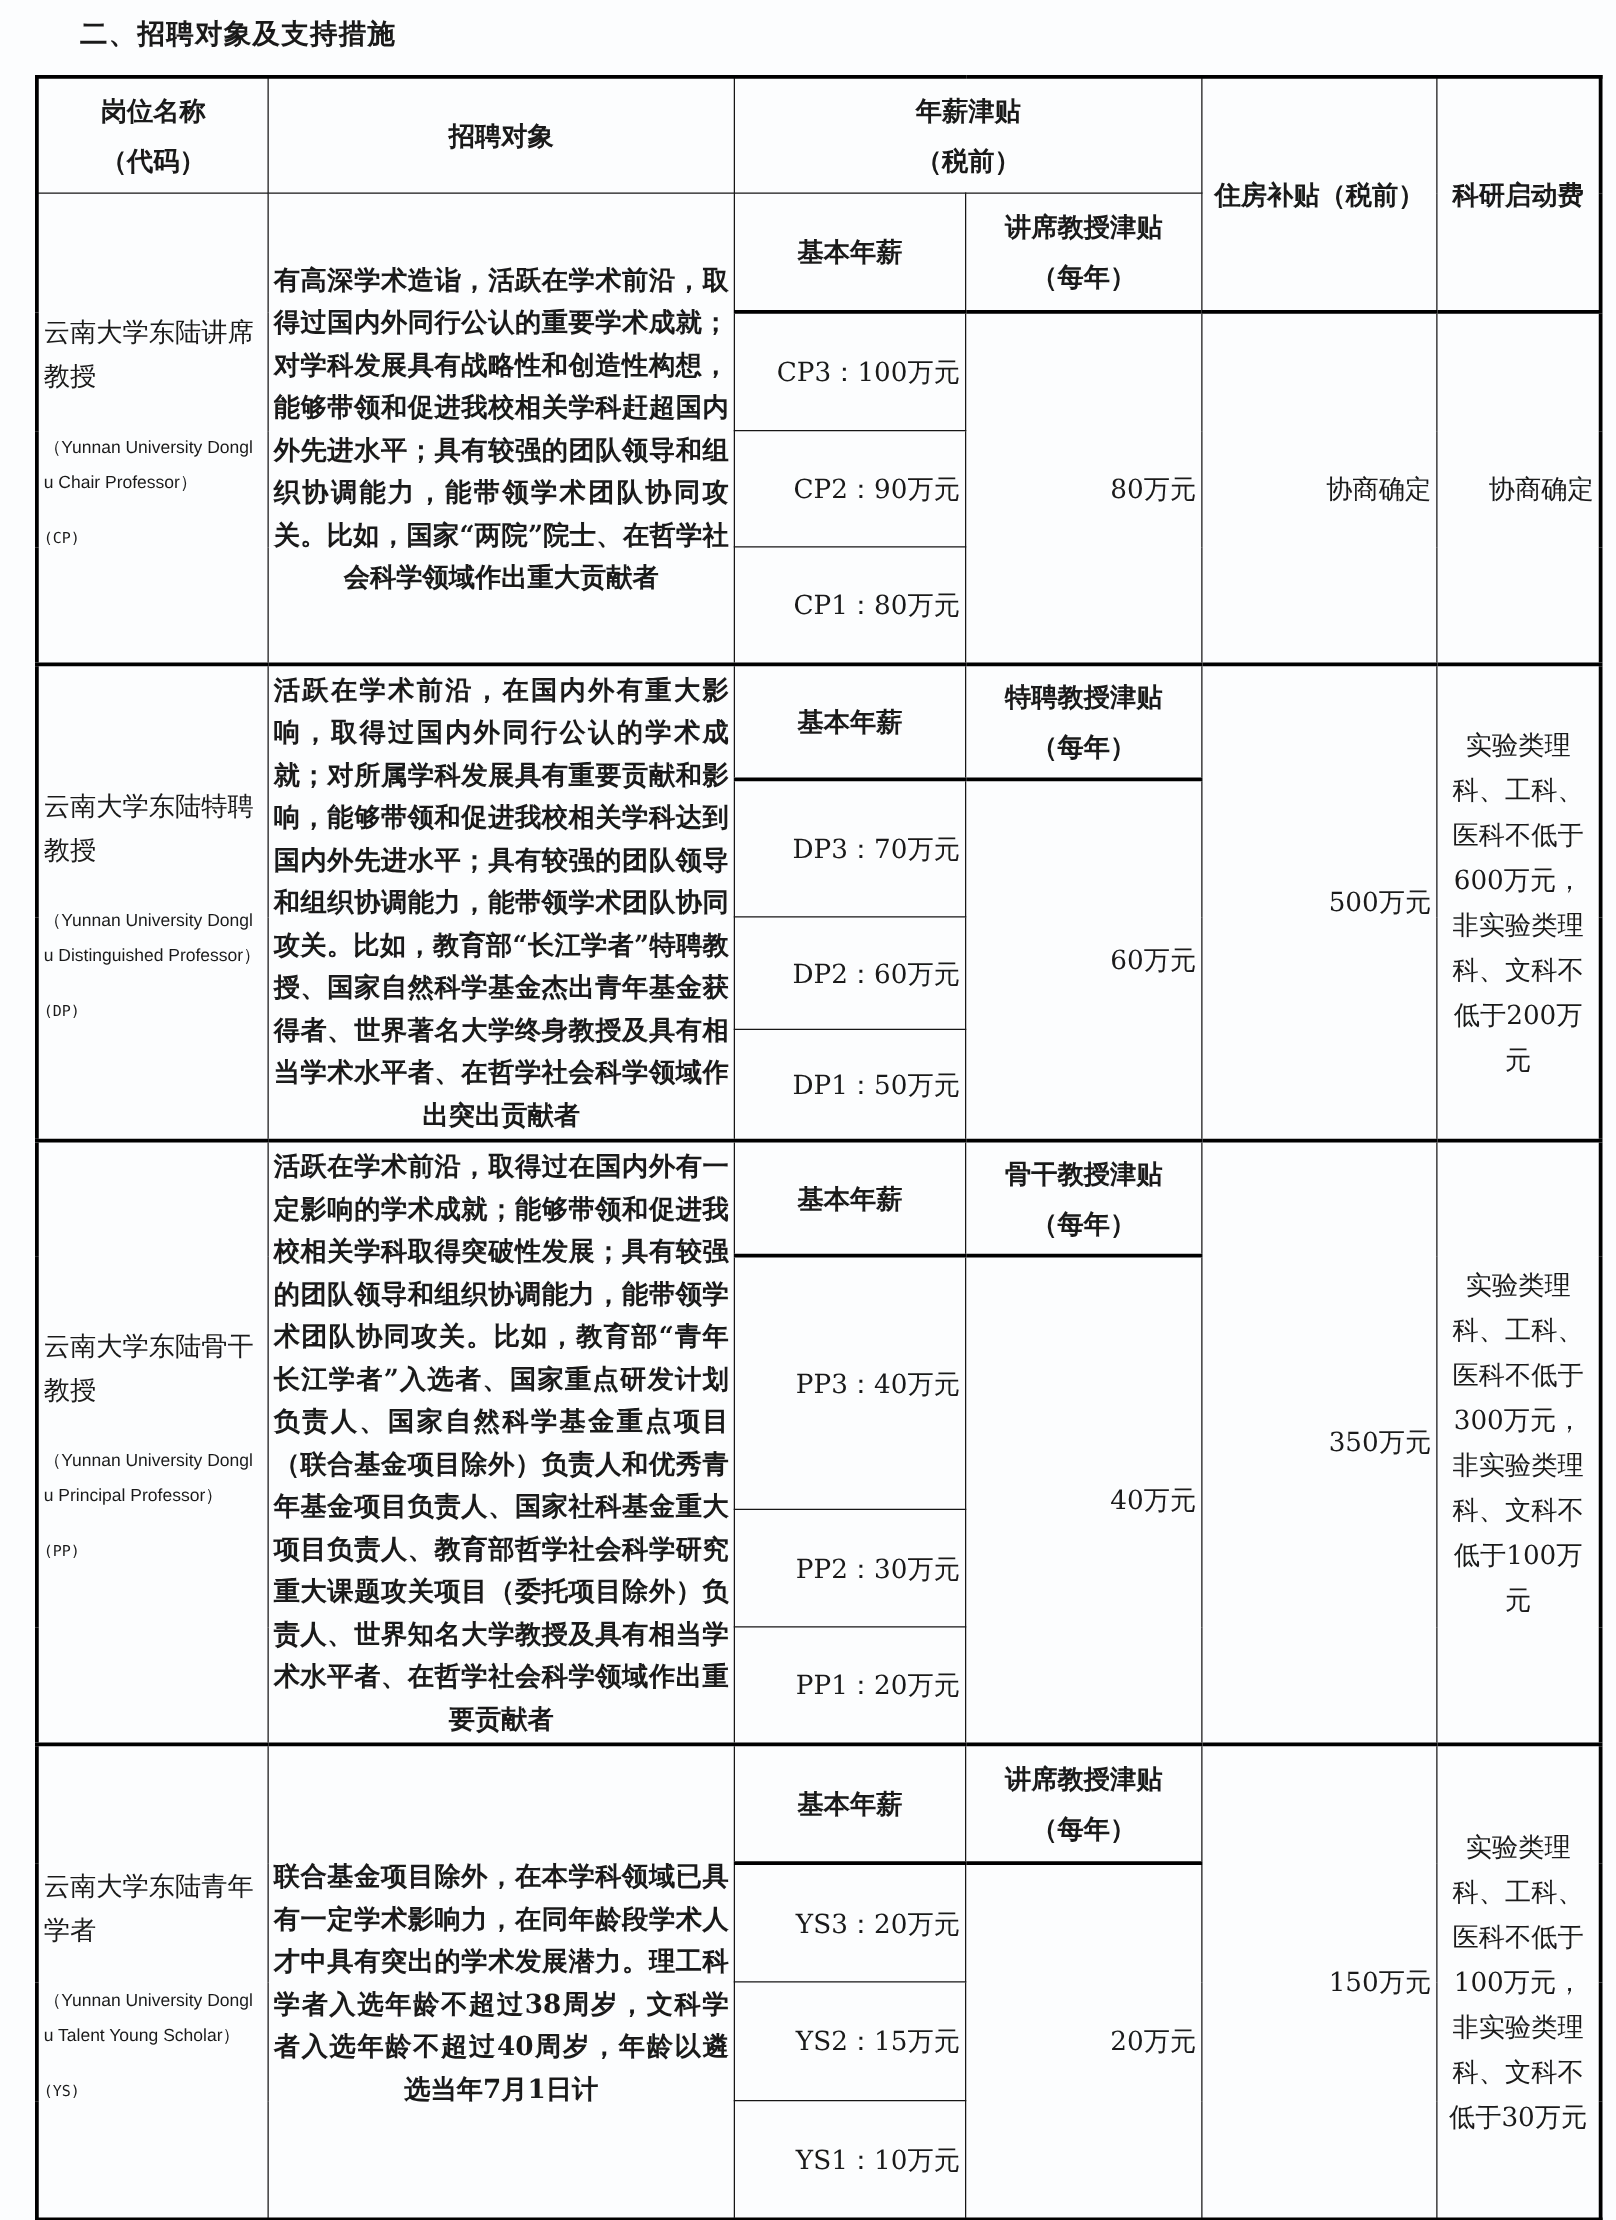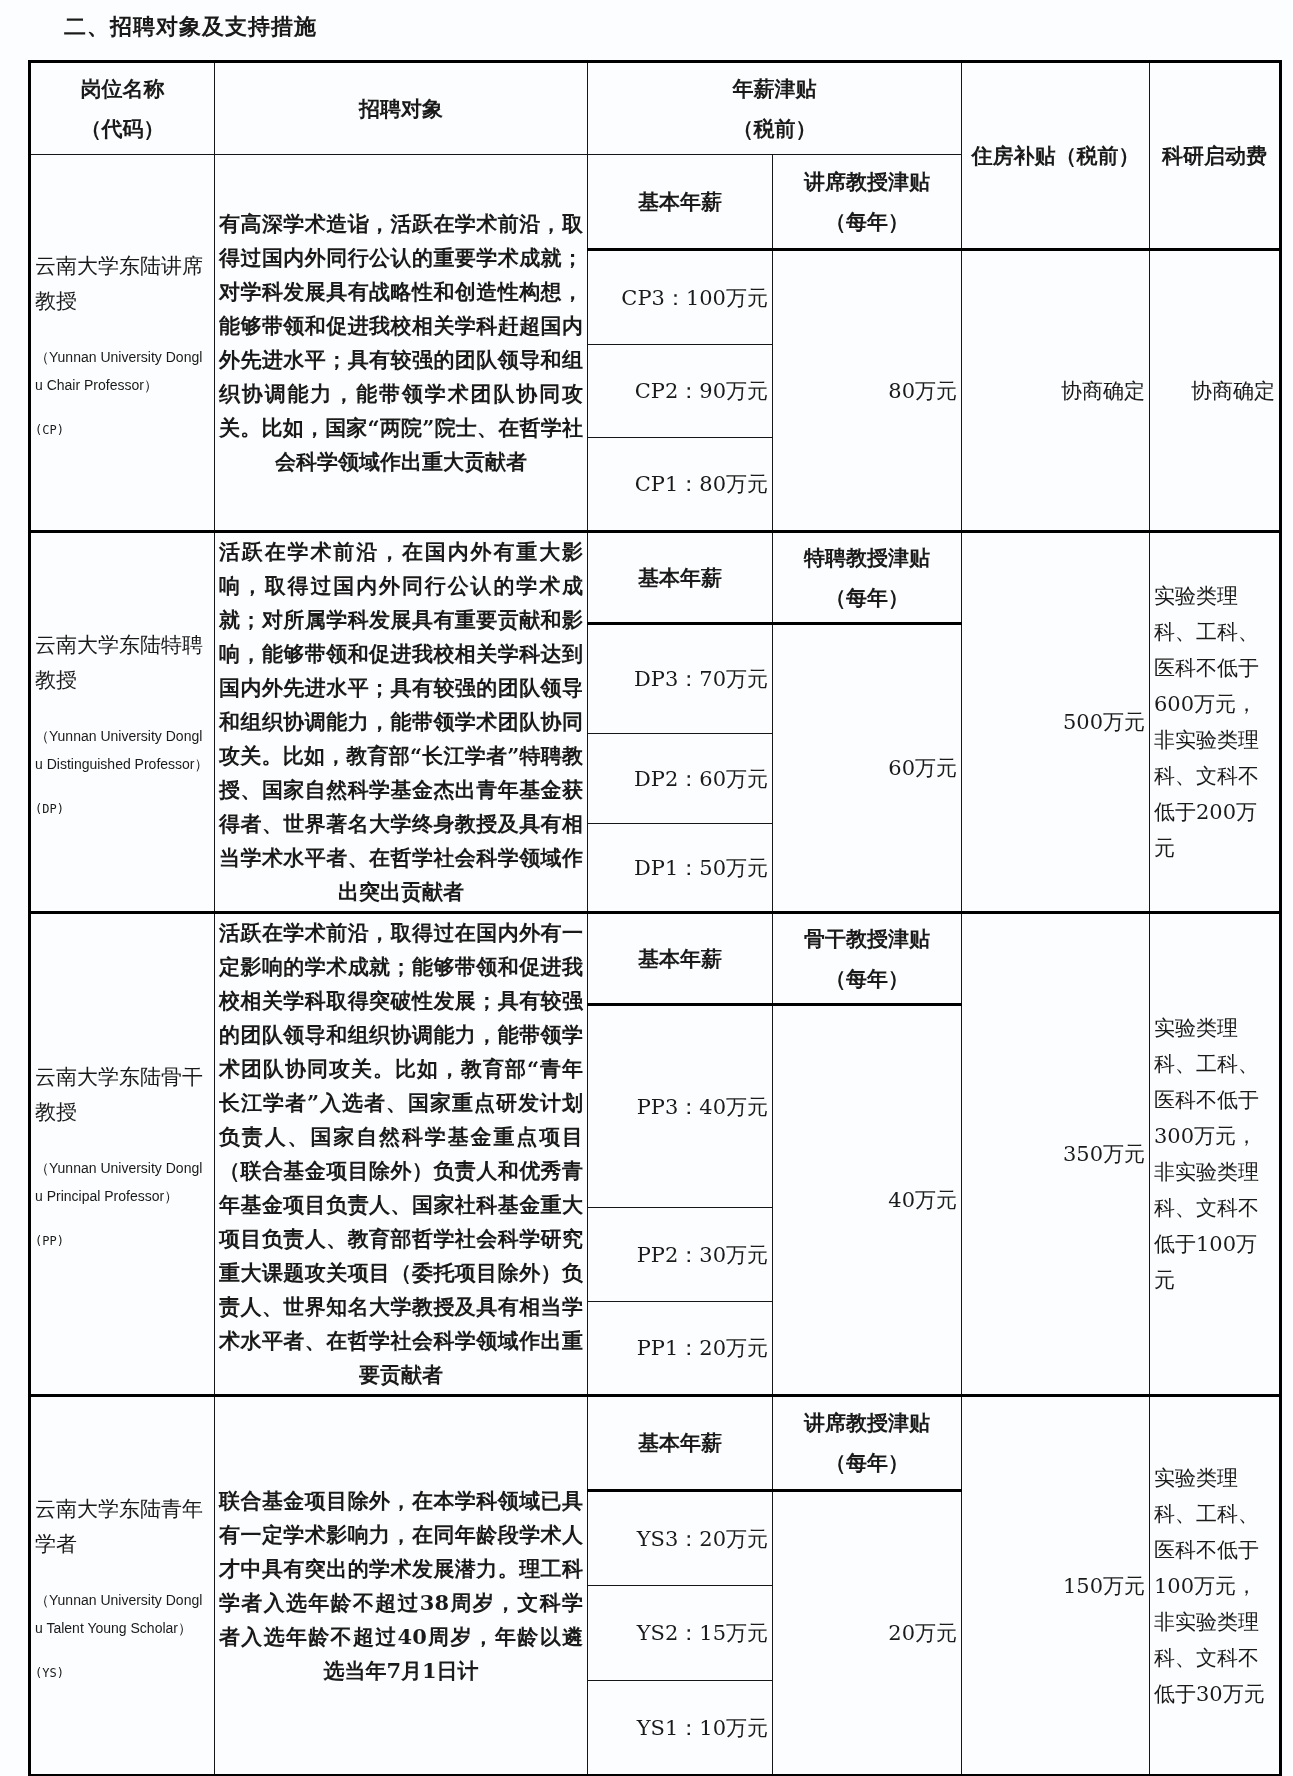--- a/index.html
+++ b/index.html
@@ -63,21 +63,21 @@
     font-family: Liberation Sans, sans-serif;
     font-size: 14px;
     line-height: 28px;
     word-break: break-all;
   }
   td.pos .code {
     font-family: "DejaVu Sans Mono", "Liberation Mono", monospace;
     font-size: 12px;
   }
   td.research {
-    text-align: left;
+    text-align: center;
     padding: 4px 10px;
     line-height: 36px;
   }
   
   tr.rh93  { height: 93px; }
   tr.rh95  { height: 95px; }
   tr.rh94  { height: 94px; }
   tr.rh92  { height: 92px; }
   tr.rh96  { height: 96px; }
   tr.rh90  { height: 90px; }

